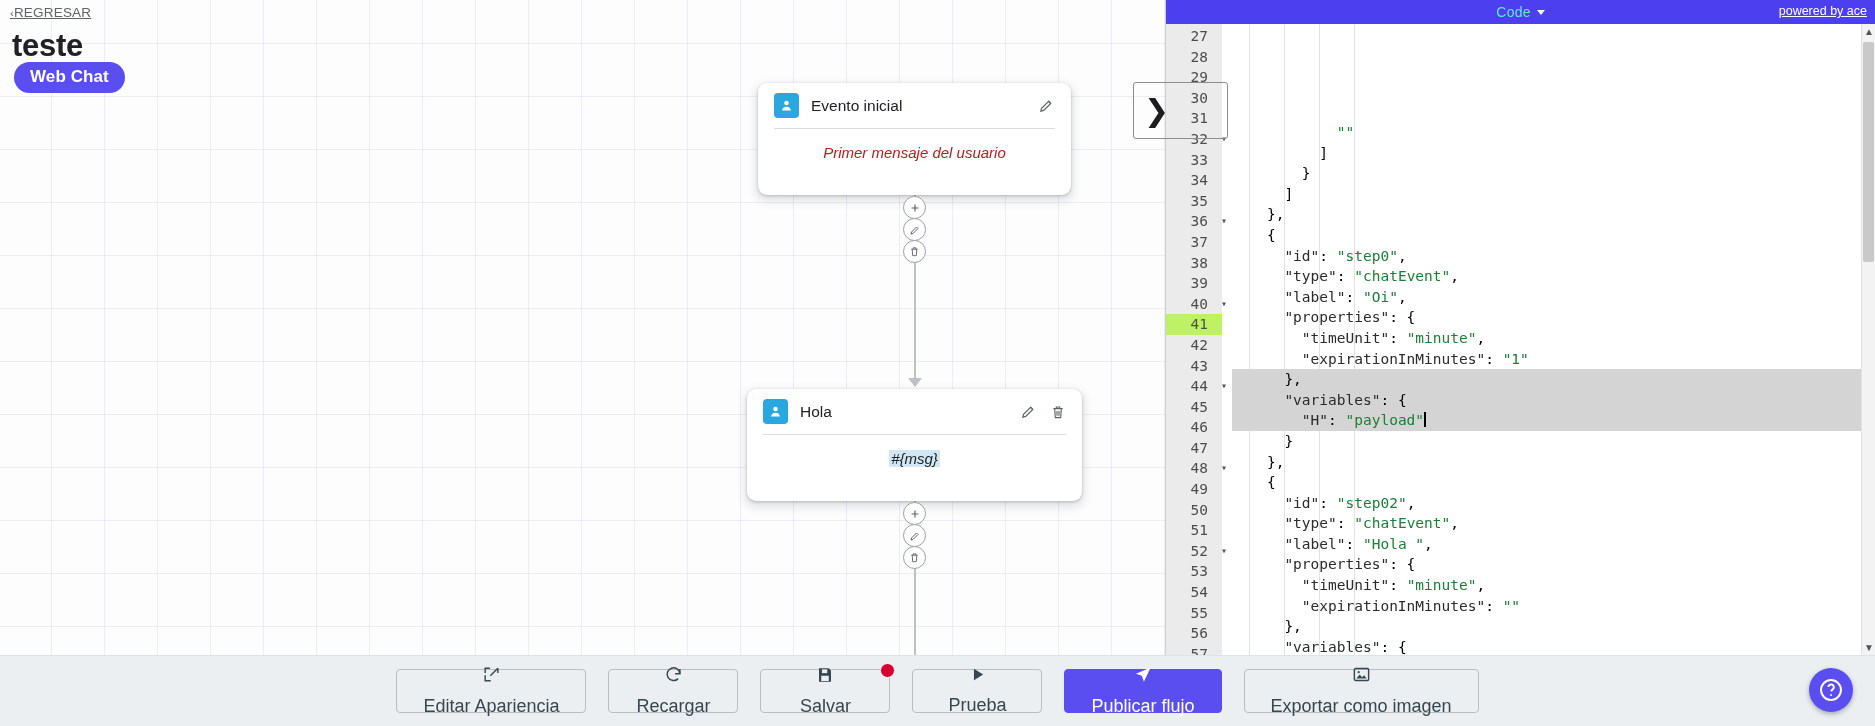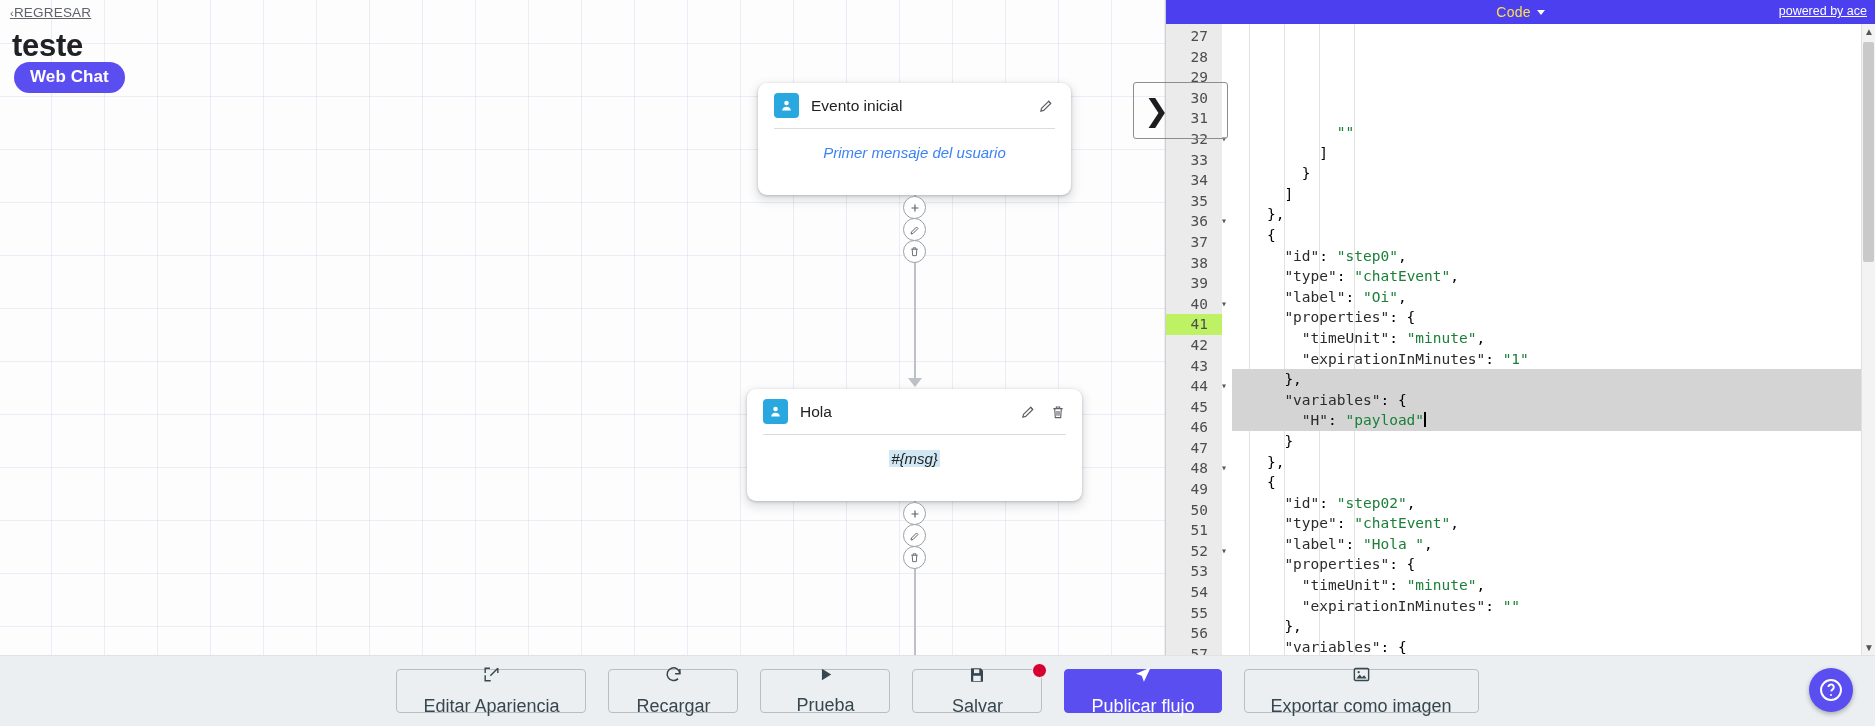--- a/index.html
+++ b/index.html
@@ -72,21 +72,21 @@
     font-size: 15.5px; font-weight: 400; color: #202124;
     flex: 1 1 auto;
   }
   .node-actions { display: flex; gap: 13px; align-items: center; }
   .act-icon { cursor: pointer; line-height: 0; }
   .node-body {
     display: flex; align-items: center; justify-content: center;
     height: 46px;
     font-size: 15px; font-style: italic; color: #3c4043;
   }
-  .node-body.muted { color: #3b82f6; }
+  .node-body.muted { color: #b91c1c; }
   .tok { background: #cfe8f3; color:#202124; padding: 0 2px; }
 
   #node-evento { left: 758px; top: 83px; width: 313px; height: 112px; }
   #node-hola   { left: 747px; top: 389px; width: 335px; height: 112px; }
 
   
   .conn-line { position: absolute; width: 2px; background: #bdc1c6; }
   .arrow-head {
     position:absolute; width:0; height:0;
     border-left: 7px solid transparent;
@@ -110,21 +110,21 @@
     width: 710px; height: 655px;
     background: #fff;
     border-left: 1px solid #d0d0d0;
   }
   .editor-bar {
     height: 24px; background: #4b3ff0;
     position: relative;
     display: flex; align-items: center; justify-content: center;
   }
   .editor-bar .title {
-    color: #fde047; font-size: 14px; letter-spacing: .2px;
+    color: #5eead4; font-size: 14px; letter-spacing: .2px;
     display:flex; align-items:center; gap:6px; cursor: pointer;
   }
   .caret-down {
     width:0;height:0;border-left:4px solid transparent;
     border-right:4px solid transparent;border-top:5px solid #fff;
   }
   .powered {
     position: absolute; right: 8px; top: 4px;
     color: #fff; font-size: 12.5px; text-decoration: underline;
     cursor: pointer;
@@ -433,36 +433,36 @@
         <span class="tb-ico">
           <svg width="19" height="19" viewBox="0 0 24 24" fill="none" stroke="#37474f" stroke-width="1.9">
             <path d="M20 11a8 8 0 10-2.2 6.2"></path>
             <path d="M20 5v6h-6"></path>
           </svg>
         </span>
         <span>Recargar</span>
       </div>
       <div class="tb-btn">
         <span class="tb-ico">
-          <svg width="17" height="17" viewBox="0 0 24 24" fill="#37474f">
-            <path d="M7 4l13 8-13 8z"></path>
-          </svg>
-        </span>
-        <span>Prueba</span>
-      </div>
-      <div class="tb-btn">
-        <span class="tb-ico">
           <svg width="18" height="18" viewBox="0 0 24 24" fill="#37474f">
             <path d="M4 3h13l3 3v15H4z"></path>
             <rect x="8" y="4.5" width="7" height="5" fill="#eceff1"></rect>
             <rect x="7" y="13" width="10" height="7" fill="#eceff1"></rect>
           </svg>
         </span>
         <span>Salvar</span>
         <span class="tb-dot"></span>
+      </div>
+      <div class="tb-btn">
+        <span class="tb-ico">
+          <svg width="17" height="17" viewBox="0 0 24 24" fill="#37474f">
+            <path d="M7 4l13 8-13 8z"></path>
+          </svg>
+        </span>
+        <span>Prueba</span>
       </div>
       <div class="tb-btn primary">
         <span class="tb-ico">
           <svg width="19" height="19" viewBox="0 0 24 24" fill="#ffffff">
             <path d="M21 3L2.5 11l7.3 2.6L12.5 21z"></path>
           </svg>
         </span>
         <span>Publicar flujo</span>
       </div>
       <div class="tb-btn">

